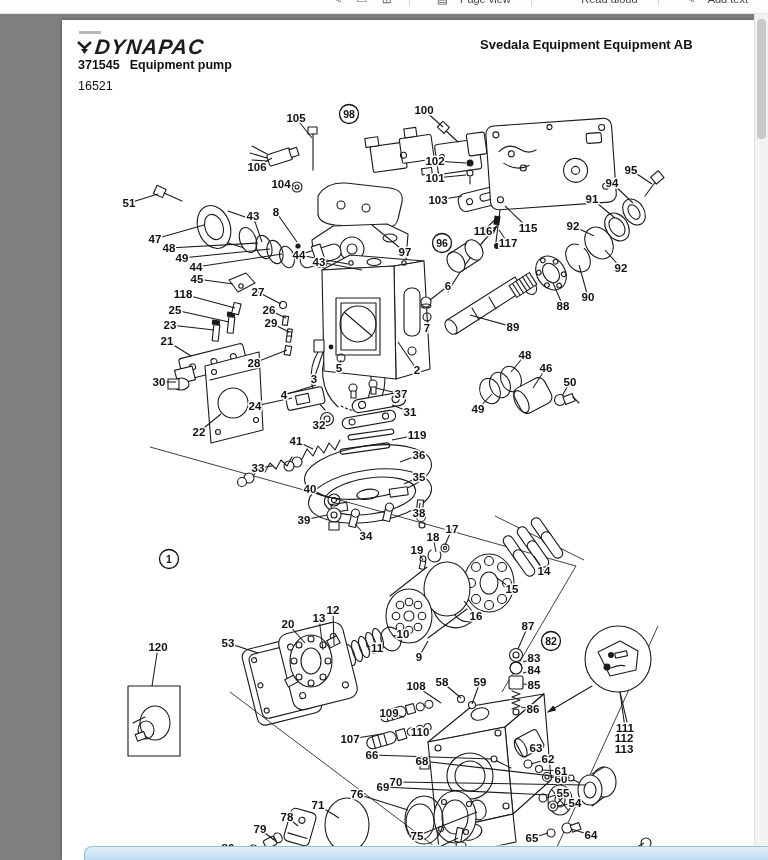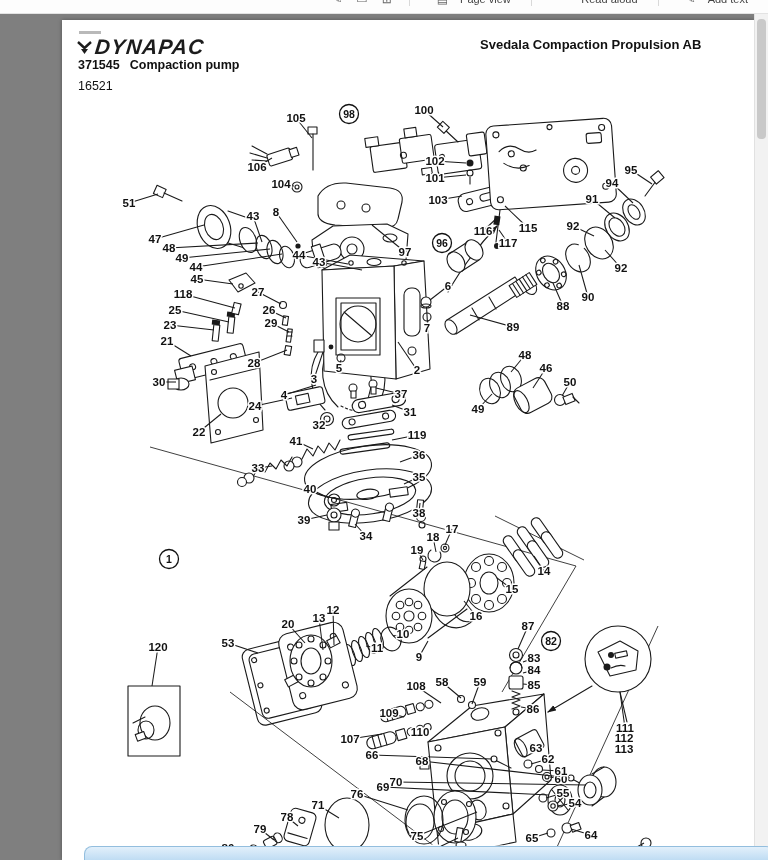--- a/index.html
+++ b/index.html
@@ -68,24 +68,24 @@
 <div class="page"></div>
 <div class="tinymark"></div>
 <div class="hdr brand" style="position: absolute; left: 77px; top: 35px;">
   <svg width="15" height="16" viewBox="0 0 15 16">
     <path d="M1,3 L7.5,9 L14,3" fill="none" stroke="#1c1c1c" stroke-width="2.4"></path>
     <path d="M4,10 L7.5,15 L11,10 Z" fill="#1c1c1c"></path>
   </svg>
   <span class="brandname">DYNAPAC</span>
 </div>
 <div class="hdr docline" style="position: absolute; left: 78px; top: 58px;">
-  <span>371545</span><span class="sp"></span><span>Compaction pump</span>
+  <span>371545</span><span class="sp"></span><span>Equipment pump</span>
 </div>
 <div class="hdr doccode" style="position: absolute; left: 78px; top: 79px;">16521</div>
-<div class="hdr company" style="position: absolute; left: 480px; top: 37px;">Svedala Compaction Propulsion AB</div>
+<div class="hdr company" style="position: absolute; left: 480px; top: 37px;">Svedala Equipment Equipment AB</div>
 
 <svg id="diagram-art" class="layer" width="768" height="860" viewBox="0 0 768 860">
   <defs>
     <marker id="ah" markerWidth="12" markerHeight="10" refX="8" refY="3" orient="auto" markerUnits="userSpaceOnUse">
       <path d="M0,0 L9,3 L0,6 Z" fill="#1a1a1a"></path>
     </marker>
   </defs>
 
   <g>
     <path class="bl" d="M150,447 L576,566 L502,692"></path>

